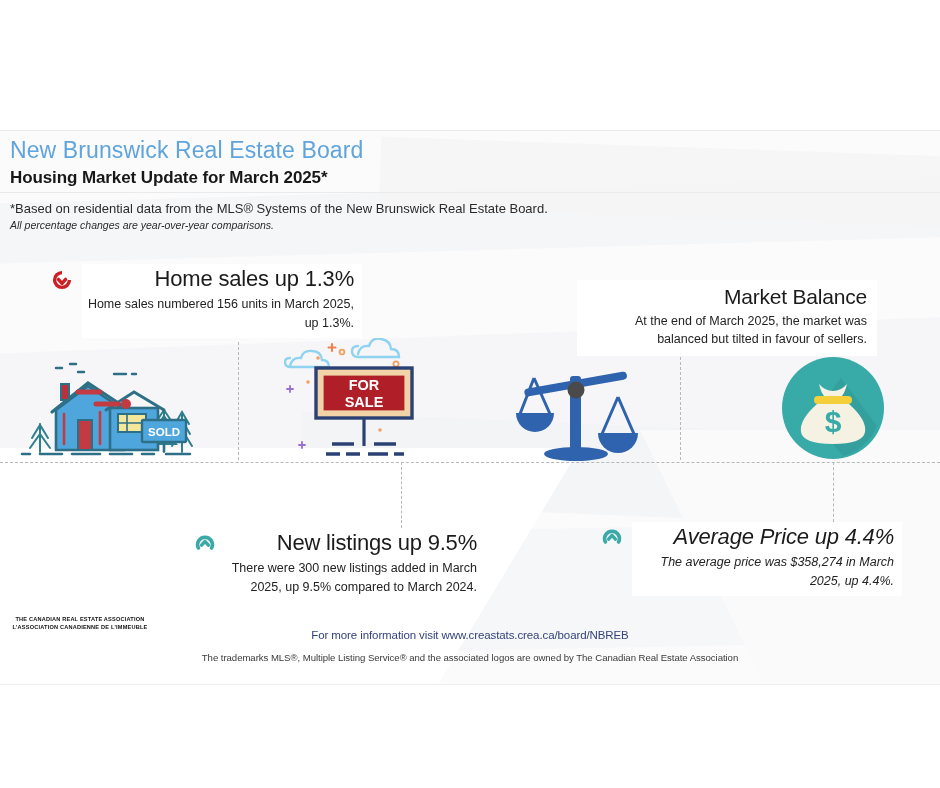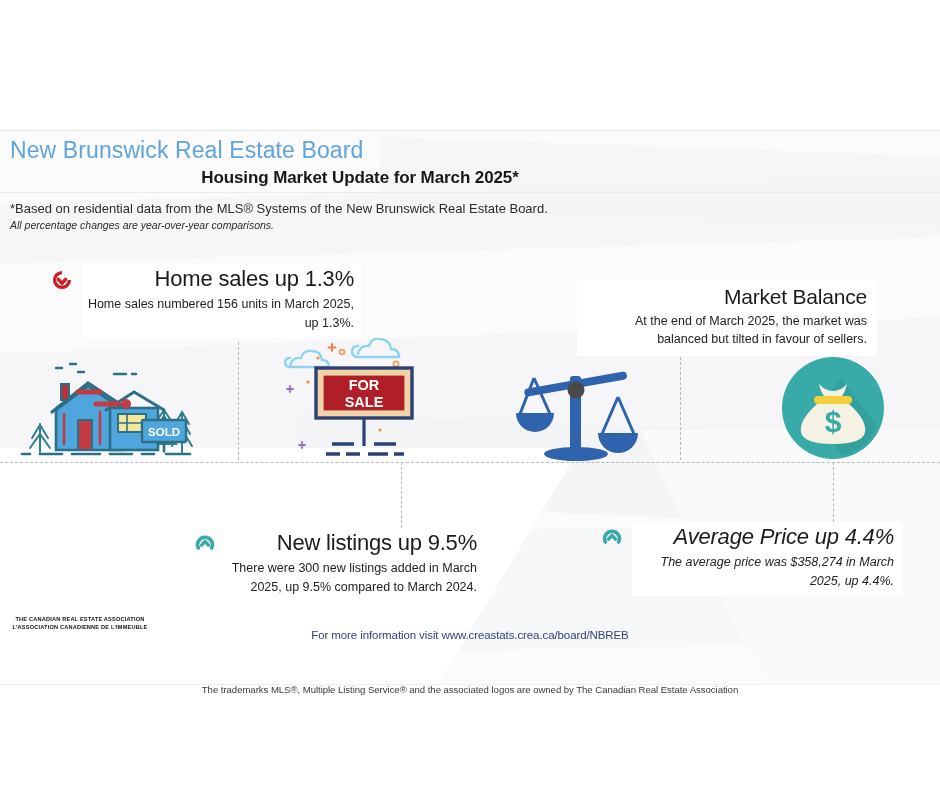--- a/index.html
+++ b/index.html
@@ -20,21 +20,21 @@
   .band-e{left:-60px;top:400px;width:1120px;height:120px;transform:rotate(-1.2deg);background:#f5f6f8;}
   .wedge{position:absolute;left:-40px;top:318px;width:620px;height:300px;background:#ffffff;
          transform:skewX(-31deg);transform-origin:top left;}
   .wedge2{position:absolute;left:640px;top:300px;width:420px;height:260px;background:#fafafb;
          transform:skewX(26deg);transform-origin:top right;}
   .hairline{position:absolute;left:0;width:940px;height:1px;background:#e7e8ea;}
 
   
   .header{position:absolute;left:10px;top:138px;width:700px;}
   .board-name{font-size:23px;color:#5fa4dc;letter-spacing:.1px;line-height:1.12;font-weight:400;}
-  .update-line{font-size:17px;color:#181818;margin-top:4px;font-weight:600;letter-spacing:-.1px;text-align:center;}
+  .update-line{font-size:17px;color:#181818;margin-top:4px;font-weight:600;letter-spacing:-.1px;}
   .header-rule{position:absolute;left:0;top:192px;width:940px;height:1px;background:#e9eaec;}
   .notes{position:absolute;left:10px;top:200px;width:620px;}
   .note1{font-size:13px;color:#2b2b2b;line-height:1.35;}
   .note2{font-size:10.5px;color:#2b2b2b;line-height:1.35;font-style:italic;}
 
   
   .vdash{position:absolute;width:0;border-left:1.5px dashed #b6b8bb;}
   .hdash{position:absolute;height:0;border-top:1.5px dashed #b6b8bb;}
 
   
@@ -58,21 +58,21 @@
   
   .crea-logo{position:absolute;left:10px;top:612px;width:140px;}
   .crea-row{display:flex;align-items:center;justify-content:space-between;}
   .crea-word{font-size:25px;font-weight:700;color:#111;letter-spacing:-.5px;font-family:"Liberation Sans",sans-serif;}
   .crea-diamond{position:relative;width:32px;height:26px;margin:0 2px;}
   .crea-sub{margin-top:3px;text-align:center;}
   .crea-sub div{font-size:5.6px;font-weight:700;color:#111;letter-spacing:.2px;line-height:1.5;}
 
   .moreinfo{position:absolute;left:0;top:629px;width:940px;text-align:center;
             font-size:11.5px;color:#33447a;letter-spacing:-.1px;}
-  .legal{position:absolute;left:0;top:683px;width:940px;text-align:center;
+  .legal{position:absolute;left:0;top:651px;width:940px;text-align:center;
          font-size:9.6px;color:#3a3a3a;line-height:1.45;}
   .legal div{letter-spacing:-.05px;}
 </style>
 </head>
 <body>
 
 <div id="stage">
 
   <div class="bg-panel">
     <div class="bg-band band-a"></div>

